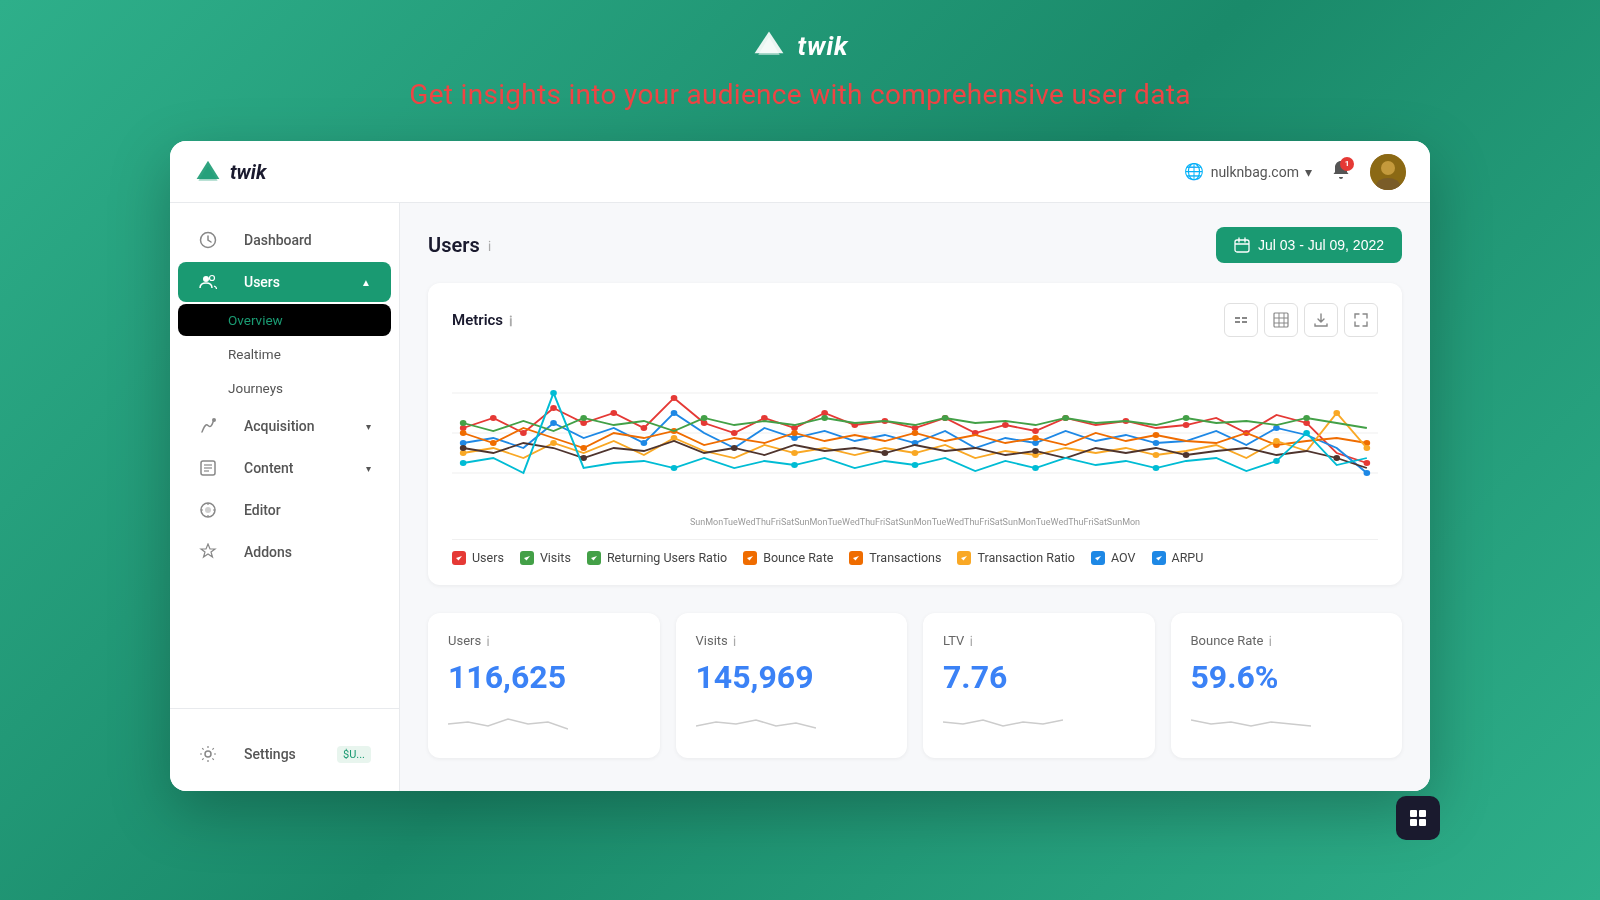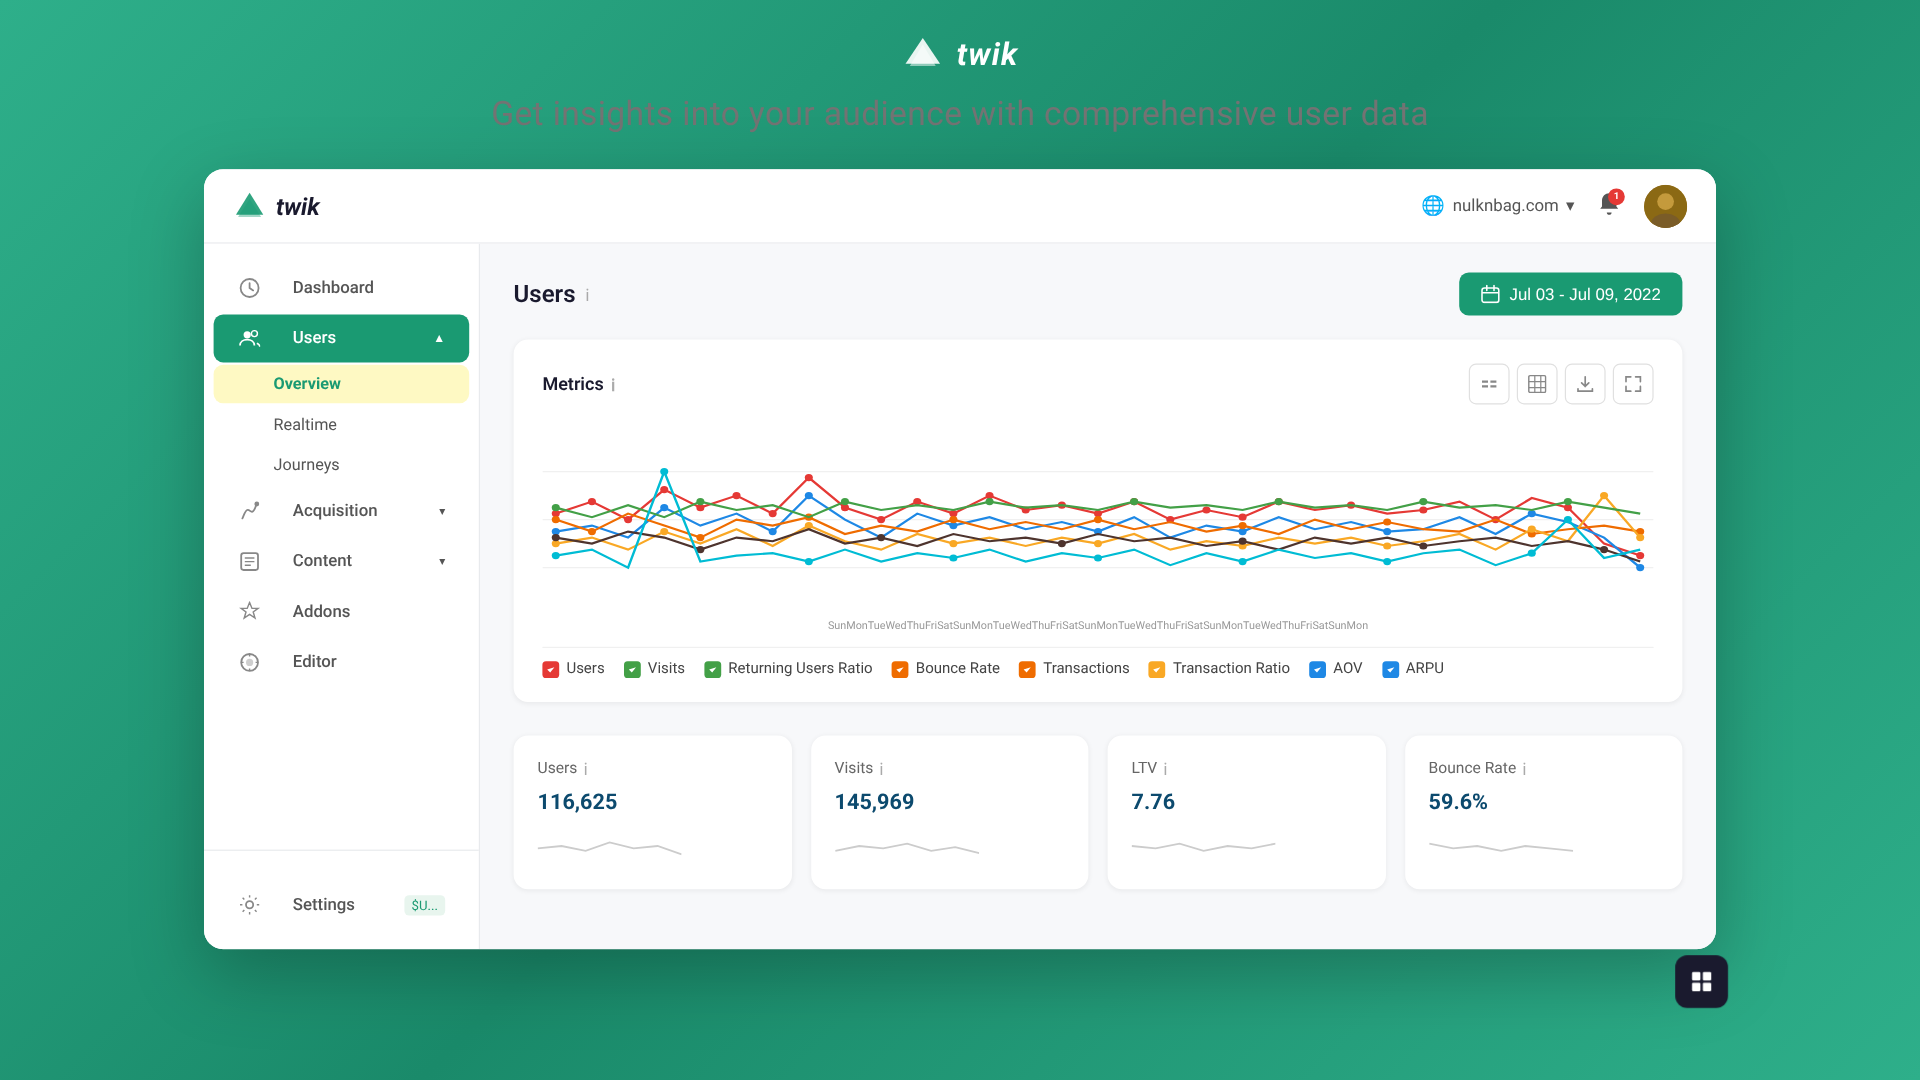--- a/index.html
+++ b/index.html
@@ -34,21 +34,21 @@
       height: 36px;
     }
     .brand-logo .brand-name {
       color: white;
       font-size: 26px;
       font-weight: 700;
       font-style: italic;
       letter-spacing: 1px;
     }
     .tagline {
-      color: #737373;
+      color: #ef4444;
       font-size: 28px;
       font-weight: 400;
       letter-spacing: 0.3px;
     }
 
     
     .app-window {
       background: #f4f5f7;
       border-radius: 16px;
       width: 1260px;
@@ -191,23 +191,23 @@
       display: flex;
       align-items: center;
       padding: 8px 20px 8px 50px;
       cursor: pointer;
       color: #555;
       font-size: 13.5px;
       border-radius: 8px;
       margin: 1px 8px;
     }
     .sidebar-sub-item.active-sub {
-      background: #fef9c3;
+      background: #000000;
       color: #1a9a72;
-      font-weight: 700;
+      font-weight: 400;
     }
     .sidebar-spacer { flex: 1; }
     .sidebar-bottom {
       border-top: 1px solid #e8eaed;
       padding-top: 24px;
     }
 
     
     .content-area {
       flex: 1;
@@ -350,23 +350,23 @@
     }
     .stat-label {
       font-size: 13px;
       color: #666;
       display: flex;
       align-items: center;
       gap: 5px;
       margin-bottom: 8px;
     }
     .stat-value {
-      font-size: 18px;
+      font-size: 32px;
       font-weight: 700;
-      color: #0c4a6e;
+      color: #3b82f6;
       margin-bottom: 8px;
     }
     .stat-sparkline {
       height: 32px;
     }
 
     
     .fab {
       position: absolute;
       bottom: 20px;
@@ -491,35 +491,35 @@
             <line x1="5" y1="12" x2="10" y2="12" stroke="#888" stroke-width="1.2"></line>
           </svg>
         </span>
         <span class="item-label">Content</span>
         <span class="expand-icon">▾</span>
       </div>
 
       <div class="sidebar-item">
         <span class="item-icon">
           <svg width="18" height="18" viewBox="0 0 18 18" fill="none">
-            <path d="M9 1l2 5h5l-4 3 1.5 5L9 11l-4.5 3L6 9 2 6h5z" stroke="#888" stroke-width="1.2" fill="none"></path>
+            <circle cx="9" cy="9" r="7" stroke="#888" stroke-width="1.5"></circle>
+            <circle cx="9" cy="9" r="3" fill="#888" opacity="0.4"></circle>
+            <path d="M9 2v2M9 14v2M2 9h2M14 9h2" stroke="#888" stroke-width="1.2"></path>
           </svg>
         </span>
-        <span class="item-label">Addons</span>
+        <span class="item-label">Editor</span>
       </div>
 
       <div class="sidebar-item">
         <span class="item-icon">
           <svg width="18" height="18" viewBox="0 0 18 18" fill="none">
-            <circle cx="9" cy="9" r="7" stroke="#888" stroke-width="1.5"></circle>
-            <circle cx="9" cy="9" r="3" fill="#888" opacity="0.4"></circle>
-            <path d="M9 2v2M9 14v2M2 9h2M14 9h2" stroke="#888" stroke-width="1.2"></path>
+            <path d="M9 1l2 5h5l-4 3 1.5 5L9 11l-4.5 3L6 9 2 6h5z" stroke="#888" stroke-width="1.2" fill="none"></path>
           </svg>
         </span>
-        <span class="item-label">Editor</span>
+        <span class="item-label">Addons</span>
       </div>
 
       <div class="sidebar-spacer"></div>
 
       <div class="sidebar-bottom">
         <div class="sidebar-item">
           <span class="item-icon">
             <svg width="18" height="18" viewBox="0 0 18 18" fill="none">
               <circle cx="9" cy="9" r="3" stroke="#888" stroke-width="1.5"></circle>
               <path d="M9 1v2M9 15v2M1 9h2M15 9h2M3.2 3.2l1.4 1.4M13.4 13.4l1.4 1.4M3.2 14.8l1.4-1.4M13.4 4.6l1.4-1.4" stroke="#888" stroke-width="1.2"></path>

